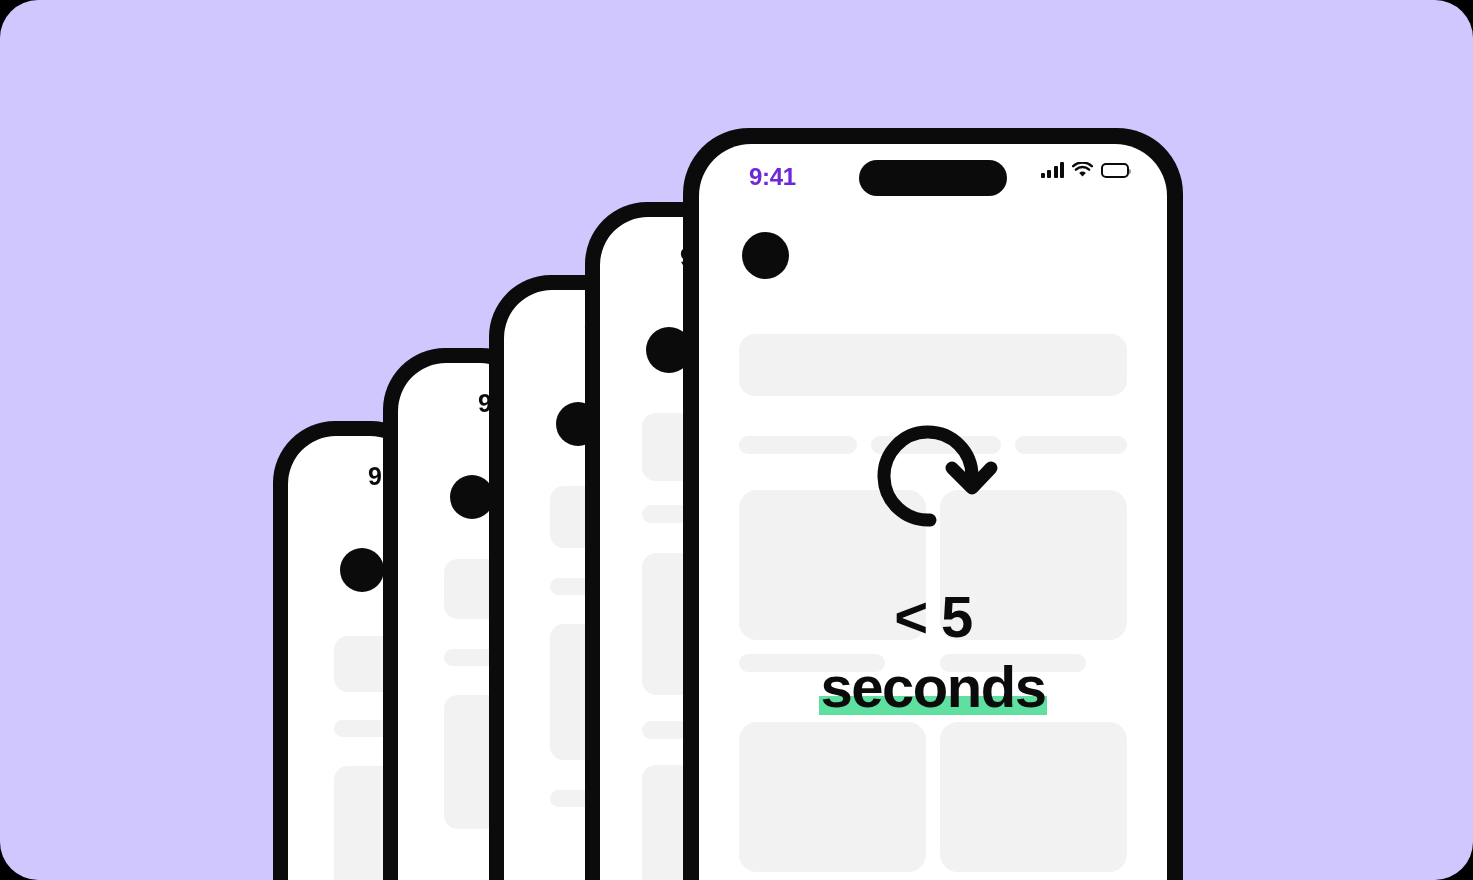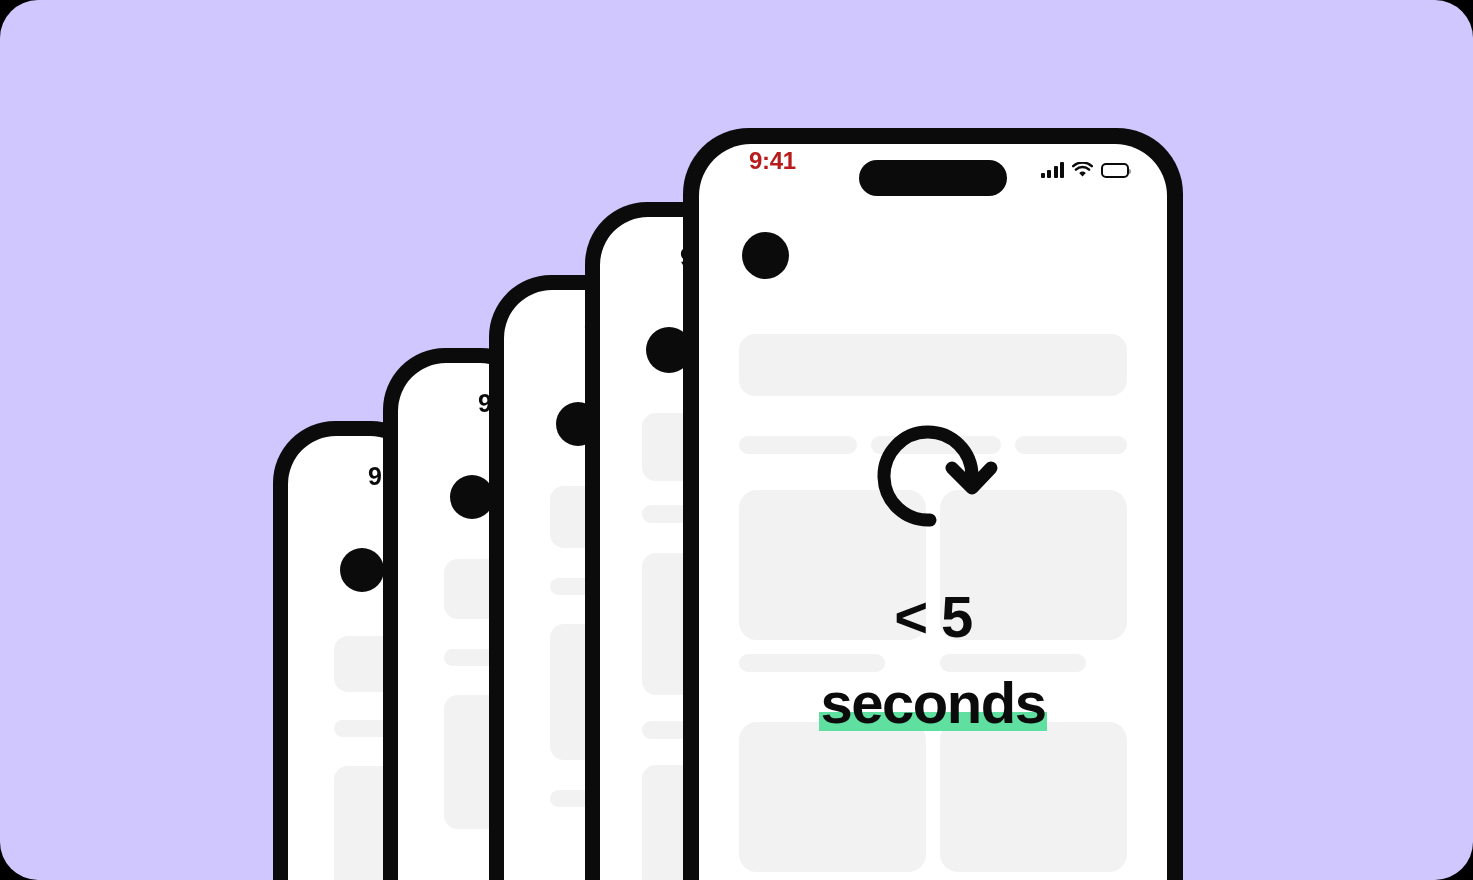--- a/index.html
+++ b/index.html
@@ -95,24 +95,24 @@
 
   
   .statusbar {
     position: absolute;
     left: 0; right: 0; top: 0;
     height: 62px;
   }
   .sb-time {
     position: absolute;
     left: 50px;
-    top: 3px;
+    top: 19px;
     font-size: 24px;
     font-weight: 700;
-    color: #b91c1c;
+    color: #6d28d9;
     letter-spacing: -0.3px;
   }
   .dynamic-island {
     position: absolute;
     left: 50%;
     transform: translateX(-50%);
     top: 16px;
     width: 148px;
     height: 36px;
     background: #0b0b0b;
@@ -241,21 +241,21 @@
     font-weight: 700;
     letter-spacing: -1.5px;
     line-height: 1.0;
     pointer-events: none;
   }
   #hero-text .line {
     font-size: 58px;
     display: block;
   }
   #hero-text .line2 {
-    margin-top: 28px;
+    margin-top: 12px;
     text-align: center;
   }
   .hl {
     position: relative;
     display: inline-block;
     padding: 0 2px;
   }
   .hl::after {
     content: "";
     position: absolute;

